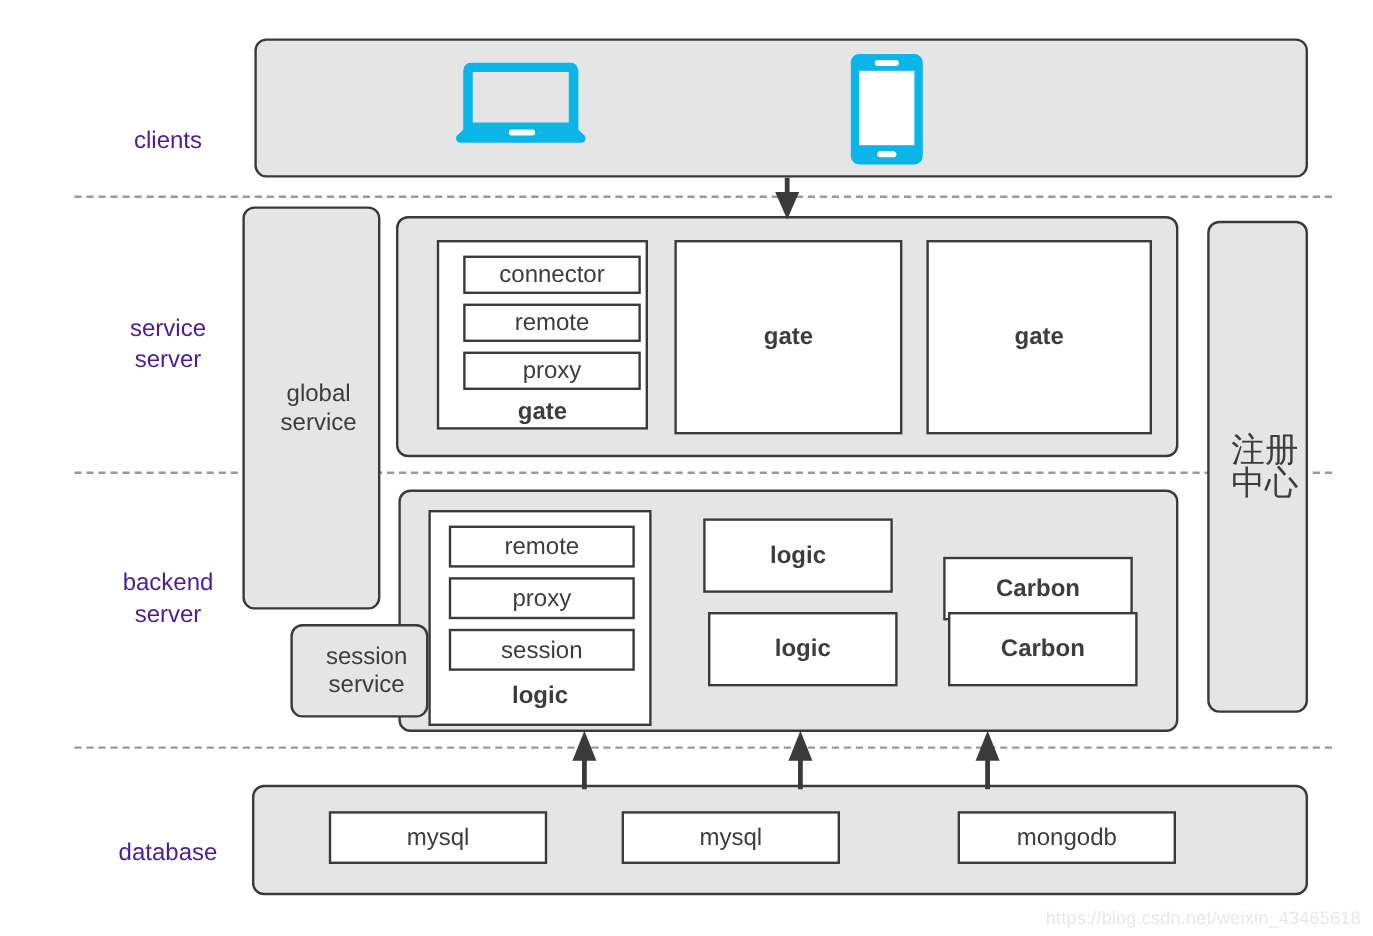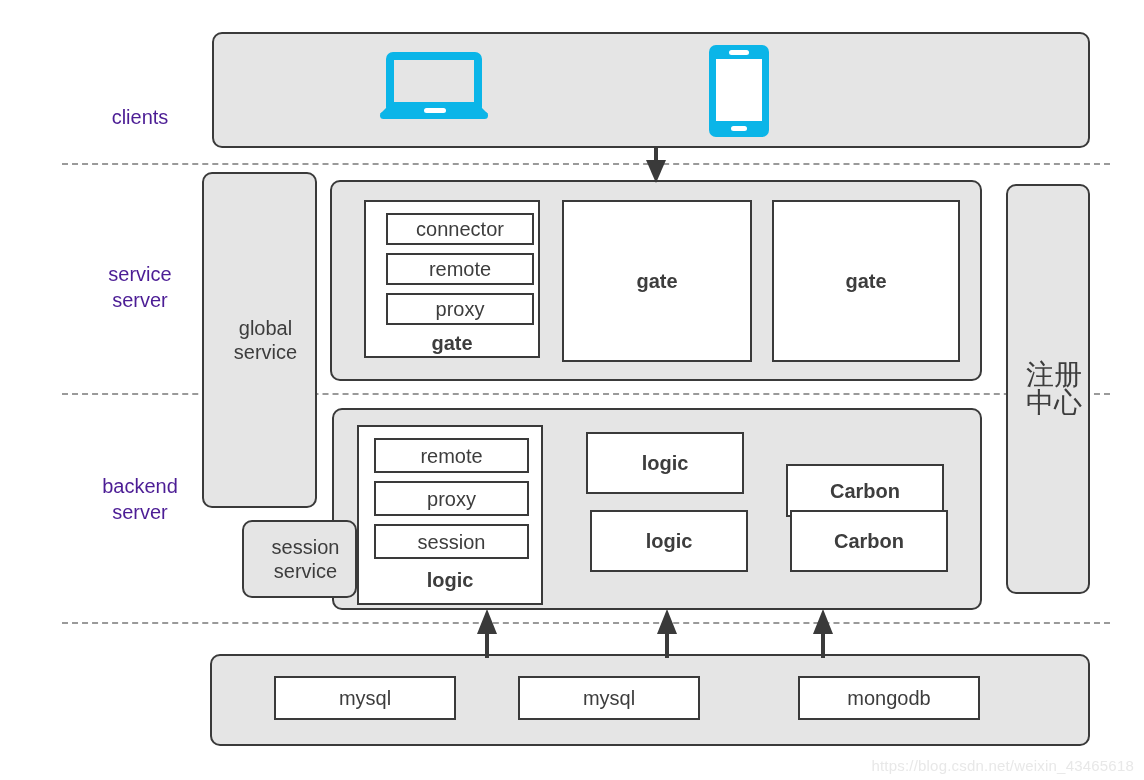--- a/index.html
+++ b/index.html
@@ -121,20 +121,21 @@
 <div id="stage">
 
   <div class="tier-label" style="left:62px; top:104px; width:156px;">clients</div>
 
   <div class="tier-label" style="left:62px; top:261px; width:156px;">service
 server</div>
 
   <div class="tier-label" style="left:62px; top:473px; width:156px;">backend
 server</div>
 
+  <div class="tier-label" style="left:62px; top:698px; width:156px;">database</div>
 
   <div class="divider" style="top:163px;"></div>
   <div class="divider" style="top:393px;"></div>
   <div class="divider" style="top:622px;"></div>
 
   <div class="rbox" style="left:212px; top:32px; width:878px; height:116px;"></div>
 
   <div class="icon-wrap" style="left:378px; top:52px; width:112px; height:72px;">
     <svg width="112" height="72" viewBox="0 0 112 72" xmlns="http://www.w3.org/2000/svg">
       <rect x="12" y="4" width="88" height="54" rx="3" fill="none" stroke="#0bb5e8" stroke-width="8"></rect>

